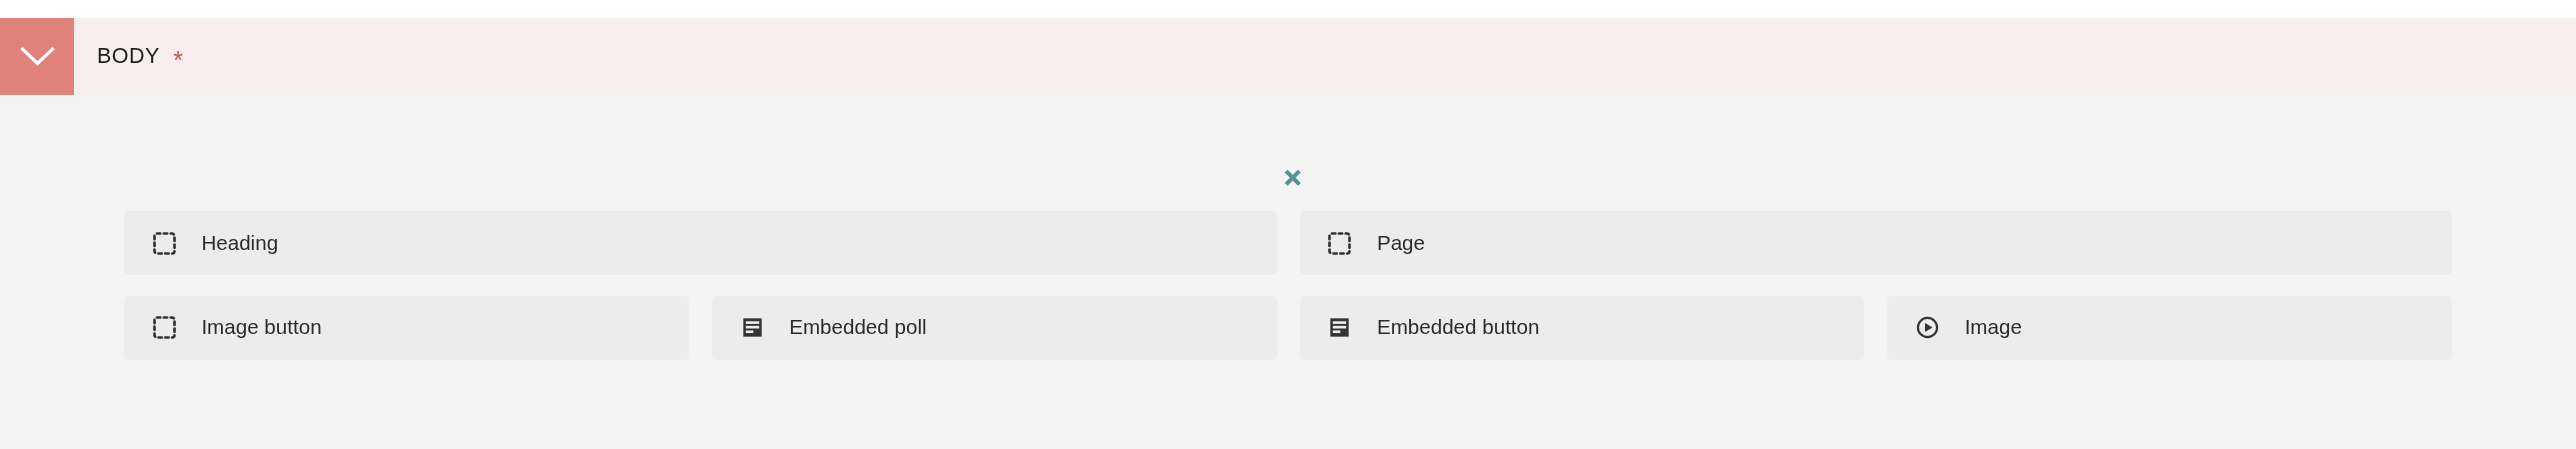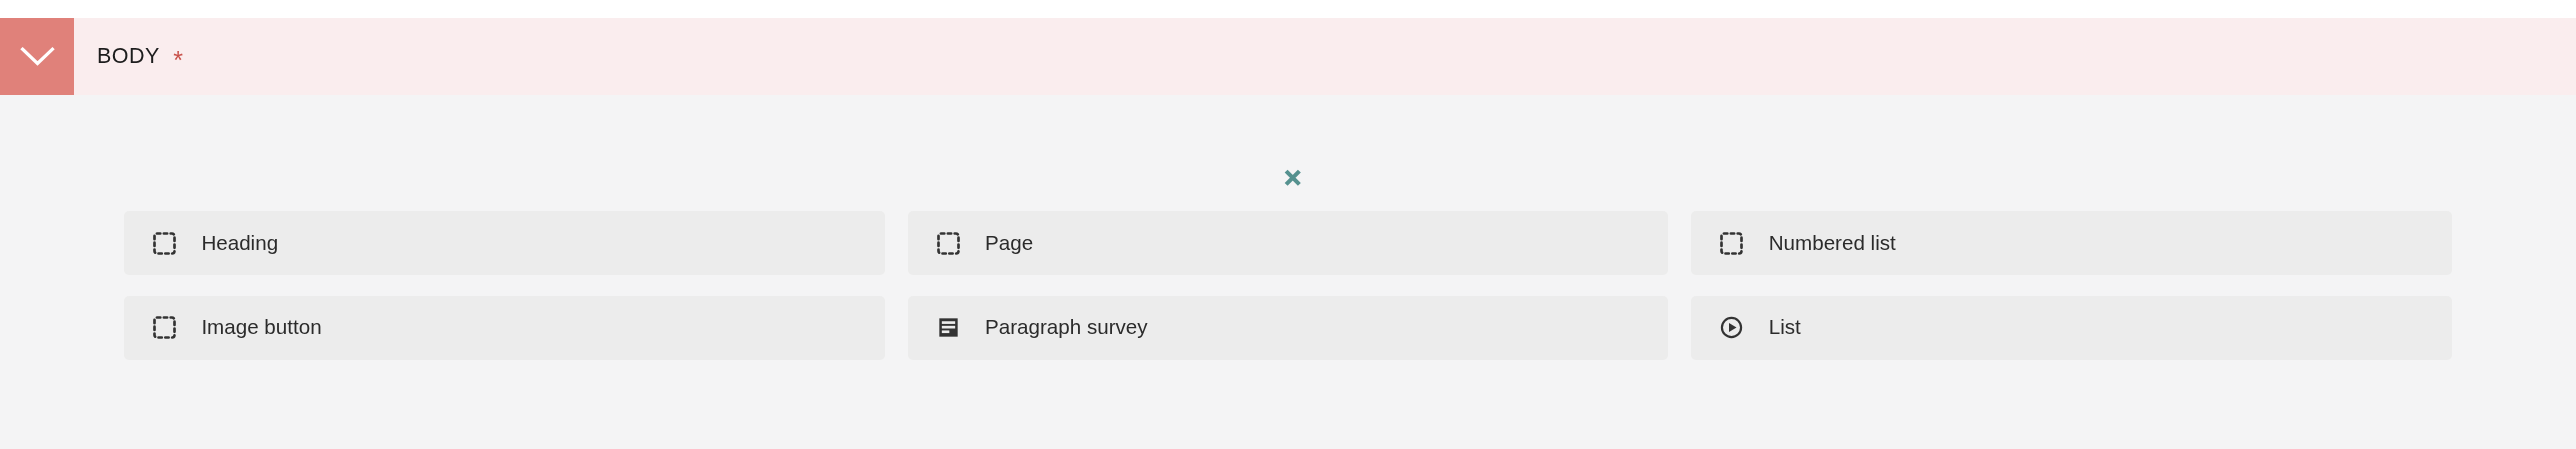--- a/index.html
+++ b/index.html
@@ -204,64 +204,67 @@
 
         <button class="block-btn">
           <span class="icon">
             <svg width="25" height="25" viewBox="0 0 30 30" xmlns="http://www.w3.org/2000/svg" aria-hidden="true">
               <rect x="3" y="3" width="24" height="24" rx="3" fill="none" stroke="#333333" stroke-width="3.2" stroke-dasharray="4 4.2" stroke-linecap="round"></rect>
             </svg>
           </span>
           <span class="block-label">Page</span>
         </button>
 
+
+      </div>
+
+      <div class="block-row">
+
         <button class="block-btn">
           <span class="icon">
             <svg width="25" height="25" viewBox="0 0 30 30" xmlns="http://www.w3.org/2000/svg" aria-hidden="true">
               <rect x="3" y="3" width="24" height="24" rx="3" fill="none" stroke="#333333" stroke-width="3.2" stroke-dasharray="4 4.2" stroke-linecap="round"></rect>
             </svg>
           </span>
-          <span class="block-label">Numbered list</span>
-        </button>
-
-      </div>
-
-      <div class="block-row">
-
-        <button class="block-btn">
-          <span class="icon">
-            <svg width="25" height="25" viewBox="0 0 30 30" xmlns="http://www.w3.org/2000/svg" aria-hidden="true">
-              <rect x="3" y="3" width="24" height="24" rx="3" fill="none" stroke="#333333" stroke-width="3.2" stroke-dasharray="4 4.2" stroke-linecap="round"></rect>
-            </svg>
-          </span>
           <span class="block-label">Image button</span>
         </button>
-
 
         <button class="block-btn">
           <span class="icon">
             <svg width="25" height="25" viewBox="0 0 30 30" xmlns="http://www.w3.org/2000/svg" aria-hidden="true">
               <rect x="4" y="4" width="22" height="22" fill="#333333"></rect>
               <rect x="7" y="7.5" width="16" height="3.2" fill="#ececec"></rect>
               <rect x="7" y="13" width="16" height="3.2" fill="#ececec"></rect>
               <rect x="7" y="18.5" width="9" height="3.2" fill="#ececec"></rect>
             </svg>
           </span>
-          <span class="block-label">Paragraph survey</span>
+          <span class="block-label">Embedded poll</span>
+        </button>
+
+        <button class="block-btn">
+          <span class="icon">
+            <svg width="25" height="25" viewBox="0 0 30 30" xmlns="http://www.w3.org/2000/svg" aria-hidden="true">
+              <rect x="4" y="4" width="22" height="22" fill="#333333"></rect>
+              <rect x="7" y="7.5" width="16" height="3.2" fill="#ececec"></rect>
+              <rect x="7" y="13" width="16" height="3.2" fill="#ececec"></rect>
+              <rect x="7" y="18.5" width="9" height="3.2" fill="#ececec"></rect>
+            </svg>
+          </span>
+          <span class="block-label">Embedded button</span>
         </button>
 
 
         <button class="block-btn">
           <span class="icon">
             <svg width="25" height="25" viewBox="0 0 30 30" xmlns="http://www.w3.org/2000/svg" aria-hidden="true">
               <circle cx="15" cy="15" r="11.5" fill="none" stroke="#333333" stroke-width="2.6"></circle>
               <path d="M12 9.5 L21 15 L12 20.5 Z" fill="#333333"></path>
             </svg>
           </span>
-          <span class="block-label">List</span>
+          <span class="block-label">Image</span>
         </button>
 
       </div>
 
     </div>
   </div>
 
 </div>
 
 

